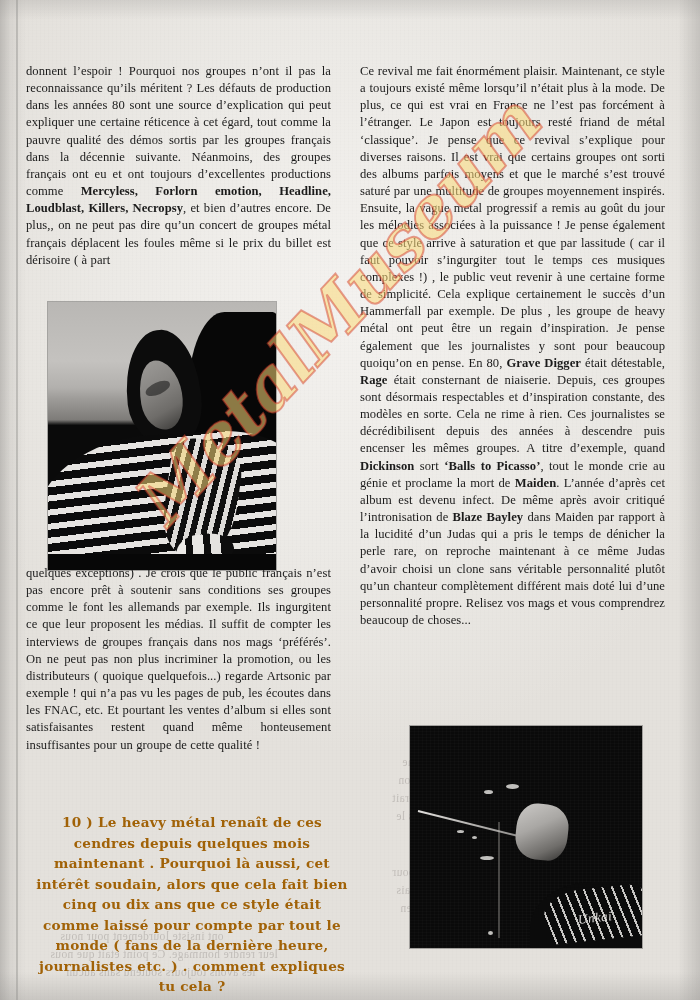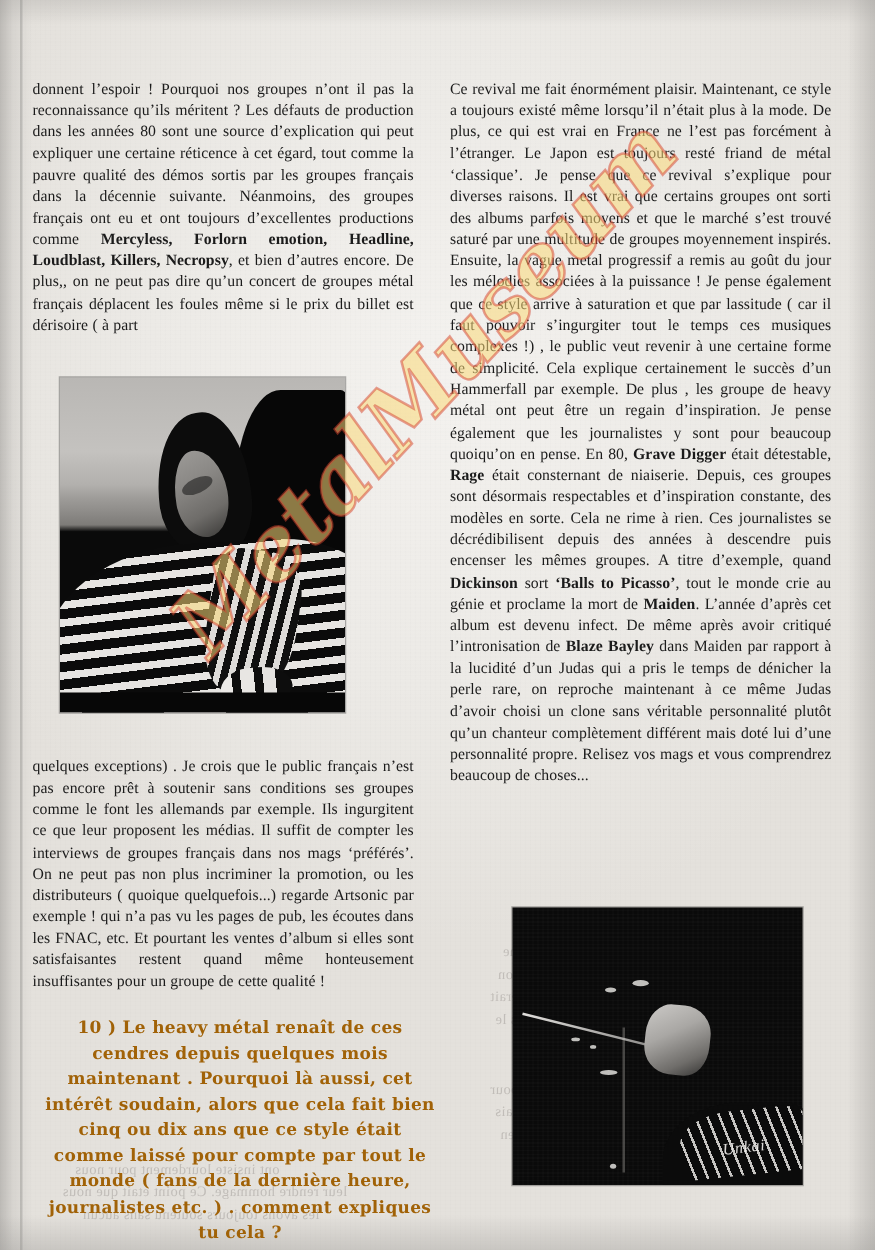--- a/index.html
+++ b/index.html
@@ -304,21 +304,21 @@
   <div class="bleed" style="left:392px; top:792px;">serait</div>
   <div class="bleed" style="left:396px; top:810px;">vers le</div>
   <div class="bleed" style="left:392px; top:866px;">pour</div>
   <div class="bleed" style="left:396px; top:884px;">mais</div>
   <div class="bleed" style="left:400px; top:902px;">il est a noter que nous pouvions en</div>
 
   <div class="col col-left">
     <p class="para"><span>donnent l’espoir ! Pourquoi nos groupes n’ont il pas la reconnaissance qu’ils méritent ? Les défauts de production dans les années 80 sont une source d’explication qui peut expliquer une certaine réticence à cet égard, tout comme la pauvre qualité des démos sortis par les groupes français dans la décennie suivante. Néanmoins, des groupes français ont eu et ont toujours d’excellentes productions comme </span><b>Mercyless, Forlorn emotion,  Headline, Loudblast, Killers, Necropsy</b><span>, et bien d’autres encore. De plus,, on ne peut pas dire qu’un concert de groupes  métal français déplacent les foules même si le prix du billet est dérisoire ( à part</span></p>
   </div>
 
-  <div class="col col-left" style="top:605px;">
+  <div class="col col-left" style="top:565px;">
     <p class="para">quelques exceptions) . Je crois que le public français n’est pas encore prêt à soutenir sans conditions ses groupes comme le font les allemands par exemple. Ils ingurgitent ce que leur proposent les médias. Il suffit de compter les interviews de groupes français dans nos mags ‘préférés’. On ne peut pas non plus incriminer la promotion,   ou les distributeurs ( quoique quelquefois...) regarde Artsonic par exemple ! qui n’a pas vu les pages de pub, les écoutes dans les FNAC, etc.      Et pourtant les ventes d’album si elles sont satisfaisantes restent quand même honteusement insuffisantes pour un groupe de cette qualité !</p>
   </div>
 
   <div class="photo photo-left">
     <div class="pl-darkmass"></div>
     <div class="pl-head"></div>
     <div class="pl-face"></div>
     <div class="pl-stripes"></div>
     <div class="pl-sleeve"></div>
     <div class="pl-hand"></div>

